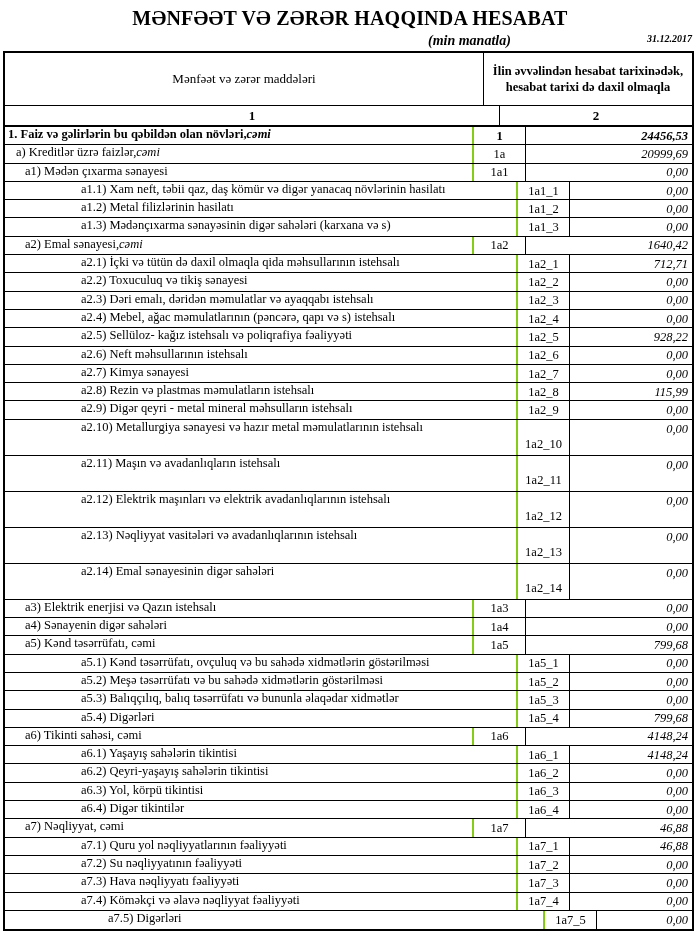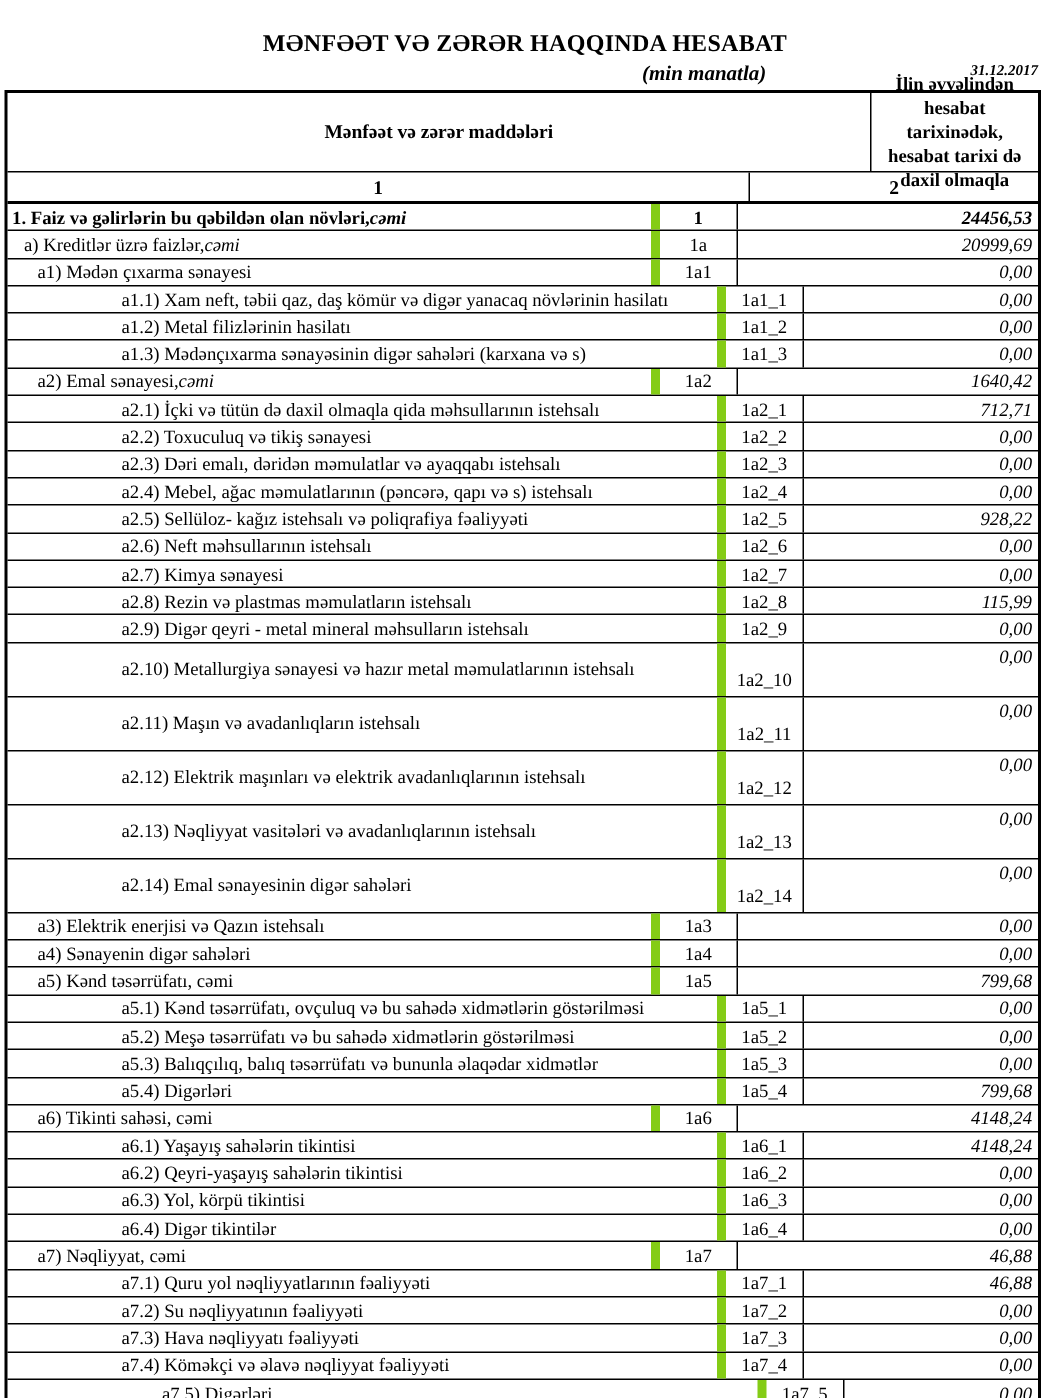--- a/index.html
+++ b/index.html
@@ -2,58 +2,58 @@
 <html><head>
 <meta charset="utf-8">
 <style>
   * { margin:0; padding:0; box-sizing:border-box; }
   html,body { background:#fff; }
   .page {
     width:700px; height:932px; background:#fff; color:#000;
     font-family:"Liberation Serif", serif; position:relative; overflow:hidden;
   }
   .title {
-    text-align:center; font-weight:bold; font-size:16px;
-    padding-top:21px; letter-spacing:0.2px;
+    text-align:center; font-weight:bold; font-size:20px;
+    padding-top:7px; letter-spacing:0.2px;
   }
   .meta { position:relative; height:21px; }
   .unit-note {
     position:absolute; left:428px; top:3px;
     font-style:italic; font-weight:bold; font-size:14px;
   }
   .report-date {
     position:absolute; right:8px; top:3px;
     font-style:italic; font-weight:bold; font-size:10px;
   }
   .rtable {
     margin-left:3px; width:691px; border:2px solid #000; background:#fff;
   }
   .thead { display:flex; border-bottom:1px solid #000; height:53px; }
   .th-items {
-    width:576px; border-right:1px solid #000; display:flex;
+    width:479px; border-right:1px solid #000; display:flex;
     align-items:center; justify-content:center;
-    font-weight:bold; font-size:13px;
+    font-weight:normal; font-size:13px;
   }
   .th-value {
     flex:1; display:flex; align-items:center; justify-content:center;
     text-align:center; font-weight:bold; font-size:12.5px; line-height:16px;
     padding:0 8px;
   }
   .subhead { display:flex; border-bottom:2px solid #000; height:21px;
     font-weight:bold; font-size:13px; line-height:19px; }
   .sh-1 { width:495px; border-right:1px solid #000; text-align:center; }
   .sh-2 { flex:1; text-align:center; }
   .row { display:flex; border-bottom:1px solid #000; min-height:18.3px; }
   .row:last-child { border-bottom:none;padding-left:27px; }
   .row.tall { min-height:36px; }
   .row.bold { font-weight:bold; }
   .cell { font-size:12.5px; line-height:14px; }
   .cell.label {
-    width:435px; border-right:6px solid #84cc16;
-    display:flex; align-items:center; padding-right:3px;
+    width:469px; border-right:2px solid #84cc16;
+    display:flex; padding-right:3px;
   }
   .cell.label i { font-style:italic; }
   .cell.code {
     width:52px; border-right:1px solid #000;
     display:flex; align-items:center; justify-content:center;
   }
   .cell.value {
     flex:1; display:flex; align-items:center; justify-content:flex-end;
     padding-right:4px;
     font-style:italic;

